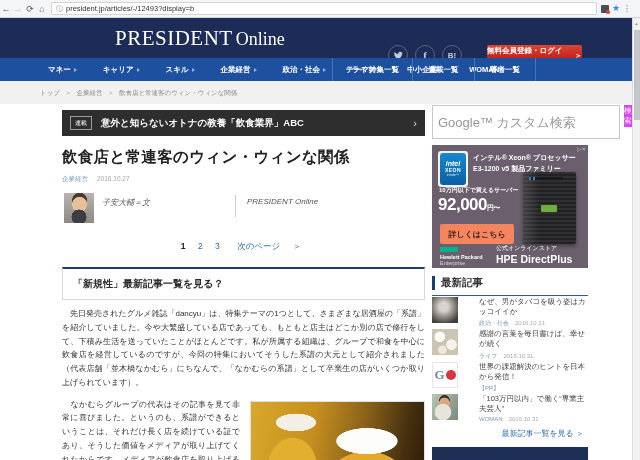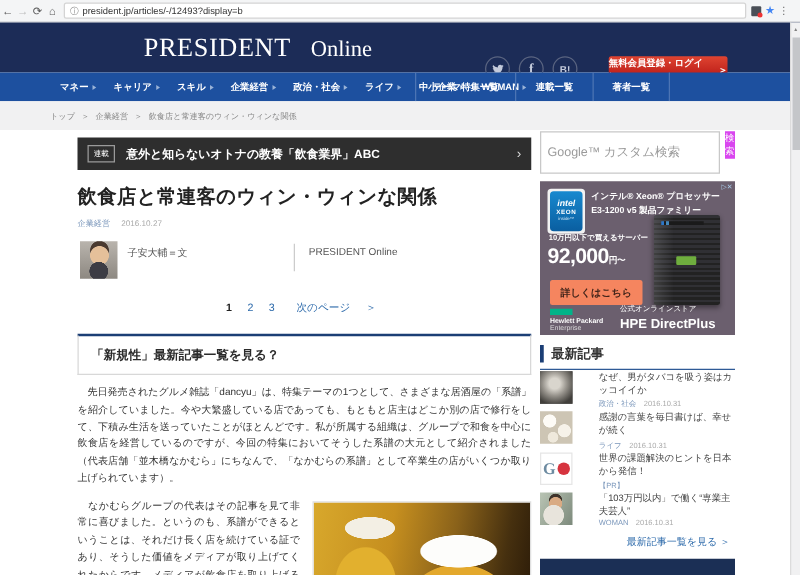--- a/index.html
+++ b/index.html
@@ -26,33 +26,33 @@
   
   .scrollbar { position:absolute; right:0; top:18px; width:8px; height:442px;
     background:#f1f1f2; border-left:1px solid #dcdcdc; z-index:60; }
   .scrollbar .up { width:100%; text-align:center; font-size:4px; color:#808080; padding-top:3px; }
   .scrollbar .thumb { position:absolute; left:1px; top:12px; width:6px; height:90px; background:#c4c6c9; }
   
   .site-header { position:absolute; left:0; top:18px; width:640px; height:40px; background:#1c2c57; }
   .logo { position:absolute; left:115px; top:8px; color:#fff;
     font-family:"Liberation Serif", serif; cursor:pointer; }
   .logo .big { font-size:21px; font-weight:normal; letter-spacing:.5px; }
-  .logo .small { font-size:18px; margin-left:16px; }
+  .logo .small { font-size:18px; margin-left:3px; }
   .socials { position:absolute; left:388px; top:27px; display:flex; gap:7px; }
   .soc { width:20px; height:20px; border:1px solid #56618029; border:1px solid #5a6480;
     border-radius:50%; display:flex; align-items:center; justify-content:center; color:#c3cadb; }
   .soc svg { width:10px; height:10px; fill:#c3cadb; }
   .soc .fb { font-family:"Liberation Serif", serif; font-weight:bold; font-size:11px; }
   .soc .hb { font-weight:bold; font-size:8px; }
   .login-btn { position:absolute; left:487px; top:27px; width:95px; height:21px;
     background:linear-gradient(#df4431,#b01110); border-radius:2px; color:#fff;
     font-size:7.5px; font-weight:bold; display:flex; align-items:center; justify-content:center; gap:5px; }
   
   .mainnav { position:absolute; left:0; top:58px; width:640px; height:23px; background:#1d509f; }
-  .nav-left { position:absolute; left:48px; top:0; height:23px; display:flex; gap:14px; align-items:center; }
+  .nav-left { position:absolute; left:48px; top:0; height:23px; display:flex; gap:26px; align-items:center; }
   .nav-item { color:#fff; font-size:7.5px; font-weight:bold; display:flex; align-items:center; white-space:nowrap; }
   .nav-item::after { content:""; margin-left:3px; border-left:3px solid #9ab3d8;
     border-top:2.5px solid transparent; border-bottom:2.5px solid transparent; }
   .nav-right { position:absolute; left:332px; top:0; height:23px; display:flex; }
   .nav-link { color:#fff; font-size:7.5px; font-weight:bold; display:flex; align-items:center;
     justify-content:center; border-left:1px solid #4c74b4; white-space:nowrap; }
   .nav-link:last-child { border-right:1px solid #4c74b4; }
   .w80{width:80px;} .w62{width:62px;}
   
   .crumb-band { position:absolute; left:0; top:81px; width:640px; height:23px; background:#f1f1f2; }
@@ -60,21 +60,21 @@
   
   .leftcol { position:absolute; left:62px; top:110px; width:363px; }
   .serial { height:26px; background:#2e2e2e; display:flex; align-items:center; padding:0 8px; cursor:pointer; }
   .serial .badge { border:1px solid #9a9a9a; color:#fff; font-size:6px; padding:1.5px 4px; margin-right:9px; }
   .serial .stitle { color:#fff; font-size:9.5px; font-weight:bold; flex:1; }
   .serial .chev { color:#ddd; font-size:11px; }
   .a-title { margin-top:11px; font-size:15.5px; font-weight:bold; color:#222; letter-spacing:.3px; }
   .a-meta { margin-top:7px; display:flex; gap:9px; align-items:baseline; }
   .a-cat { font-size:6.5px; color:#7b97bb; }
   .a-date { font-size:6.5px; color:#a9a9a9; }
-  .author-row { margin-top:9px; position:relative; height:32px; }
+  .author-row { margin-top:9px; position:relative; height:32px;font-style:italic; }
   .avatar { position:absolute; left:2px; top:0; width:30px; height:30px;
     background:
       radial-gradient(circle at 50% 80%, #3c3c44 26%, transparent 27%),
       radial-gradient(circle at 52% 38%, #e5c09a 30%, transparent 32%),
       radial-gradient(circle at 52% 24%, #4a3a30 26%, transparent 28%),
       linear-gradient(#b9b4ad,#8d8881); }
   .author-name { position:absolute; left:40px; top:4px; font-size:8px; color:#555; }
   .author-div { position:absolute; left:173px; top:2px; width:1px; height:22px; background:#ccc; }
   .a-source { position:absolute; left:185px; top:4px; font-size:8px; color:#555; }
   .pagination { margin-top:16px; text-align:center; font-size:8.5px; }
@@ -88,21 +88,21 @@
   .beer { float:right; width:175px; height:95px; margin-left:10px; margin-top:3px; border:1px solid #e0e0e0;
     background:
       radial-gradient(ellipse 52px 22px at 67% 42%, #fdfdfb 58%, rgba(255,255,255,0) 60%),
       radial-gradient(ellipse 80px 70px at 67% 95%, #e3a82c 55%, rgba(0,0,0,0) 56%),
       radial-gradient(ellipse 34px 15px at 26% 22%, #f3efe4 58%, rgba(255,255,255,0) 60%),
       radial-gradient(ellipse 40px 48px at 24% 70%, #e2b02e 60%, rgba(0,0,0,0) 62%),
       linear-gradient(100deg, #d8a82c 0%, #c68f1f 35%, #8a621a 62%, #46300f 85%, #2a1a08 100%); }
   
   .sidebar { position:absolute; left:432px; top:105px; width:156px; }
   .searchrow { display:flex; gap:4px; }
-  .searchrow input { flex:1; height:22px; border:1px solid #c8c8c8; font-size:10px; padding:16px 5px; color:#333; }
+  .searchrow input { flex:1; height:22px; border:1px solid #c8c8c8; font-size:13px; padding:16px 5px; color:#333; }
   .searchrow input::placeholder { color:#9a9a9a; }
   .search-btn { width:40px; height:22px; background:#d946ef; color:#fff; font-size:7.5px;
     display:flex; align-items:center; justify-content:center; }
   .ad { position:relative; margin-top:6px; width:156px; height:123px; background:#6b5f6e; color:#fff; cursor:pointer; }
   .adchoice { position:absolute; right:2px; top:1px; font-size:5.5px; color:#a9c9e6; }
   .intel { position:absolute; left:6px; top:6px; width:30px; height:36px; background:#f2f2f2; border-radius:3px; padding:2px; }
   .intel-in { width:100%; height:100%; border-radius:3px; background:linear-gradient(#1789cf,#0a5ea0);
     display:flex; flex-direction:column; align-items:center; justify-content:center; line-height:1.1; }
   .intel-in .n { font-style:italic; font-weight:bold; font-size:7px; }
   .intel-in .x { font-weight:bold; font-size:5px; letter-spacing:.5px; }

